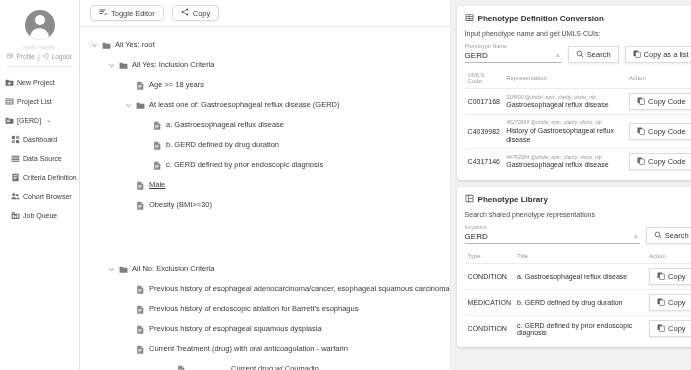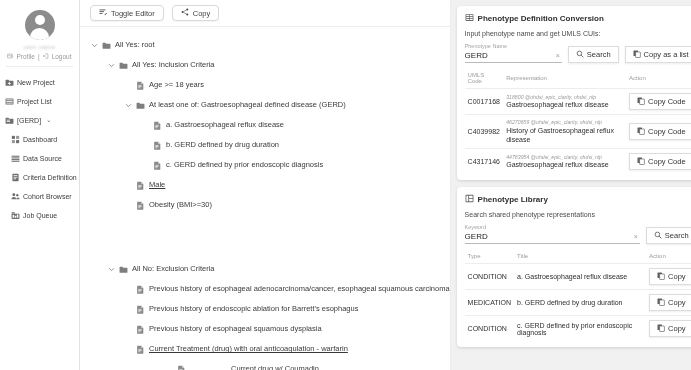--- a/index.html
+++ b/index.html
@@ -350,21 +350,21 @@
         </div>
         <div class="tnode" style="padding-left: 44px;">
           <span class="chev">
             <svg width="7" height="7" viewBox="0 0 16 16">
               <path d="M3.2 5.8 8 10.6l4.8-4.8" fill="none" stroke="#7a7a7a" stroke-width="1.8" stroke-linecap="round"></path>
             </svg>
           </span>
           <span class="tico"><svg width="9" height="9" viewBox="0 0 16 16">
               <path d="M1 4.2a1 1 0 0 1 1-1h4l1.4 1.6H14a1 1 0 0 1 1 1v7a1 1 0 0 1-1 1H2a1 1 0 0 1-1-1z" fill="#7e7e7e"></path>
             </svg></span>
-          <span class="tlabel">At least one of: Gastroesophageal defined disease (GERD)</span>
+          <span class="tlabel">At least one of: Gastroesophageal reflux disease (GERD)</span>
         </div>
         <div class="tnode" style="padding-left: 61px;">
           <span class="chev empty">
             <svg width="7" height="7" viewBox="0 0 16 16">
               <path d="M3.2 5.8 8 10.6l4.8-4.8" fill="none" stroke="#7a7a7a" stroke-width="1.8" stroke-linecap="round"></path>
             </svg>
           </span>
           <span class="tico"><svg width="9" height="9" viewBox="0 0 16 16">
               <path d="M3 1.5h6.2L13 5.3v9.2a1 1 0 0 1-1 1H3a1 1 0 0 1-1-1V2.5a1 1 0 0 1 1-1z" fill="#8a8a8a"></path>
               <path d="M9.2 1.5 13 5.3H9.2z" fill="#cfcfcf"></path>
@@ -483,21 +483,21 @@
           </span>
           <span class="tico"><svg width="9" height="9" viewBox="0 0 16 16">
               <path d="M3 1.5h6.2L13 5.3v9.2a1 1 0 0 1-1 1H3a1 1 0 0 1-1-1V2.5a1 1 0 0 1 1-1z" fill="#8a8a8a"></path>
               <path d="M9.2 1.5 13 5.3H9.2z" fill="#cfcfcf"></path>
               <rect x="4" y="7" width="6" height="1.1" fill="#fff"></rect>
               <rect x="4" y="9.3" width="6" height="1.1" fill="#fff"></rect>
               <rect x="4" y="11.6" width="4" height="1.1" fill="#fff"></rect>
             </svg></span>
           <span class="tlabel">Previous history of esophageal squamous dysplasia</span>
         </div>
-        <div class="tnode" style="padding-left: 44px; text-decoration: underline;">
+        <div class="tnode" style="padding-left: 44px;">
           <span class="chev empty">
             <svg width="7" height="7" viewBox="0 0 16 16">
               <path d="M3.2 5.8 8 10.6l4.8-4.8" fill="none" stroke="#7a7a7a" stroke-width="1.8" stroke-linecap="round"></path>
             </svg>
           </span>
           <span class="tico"><svg width="9" height="9" viewBox="0 0 16 16">
               <path d="M3 1.5h6.2L13 5.3v9.2a1 1 0 0 1-1 1H3a1 1 0 0 1-1-1V2.5a1 1 0 0 1 1-1z" fill="#8a8a8a"></path>
               <path d="M9.2 1.5 13 5.3H9.2z" fill="#cfcfcf"></path>
               <rect x="4" y="7" width="6" height="1.1" fill="#fff"></rect>
               <rect x="4" y="9.3" width="6" height="1.1" fill="#fff"></rect>

